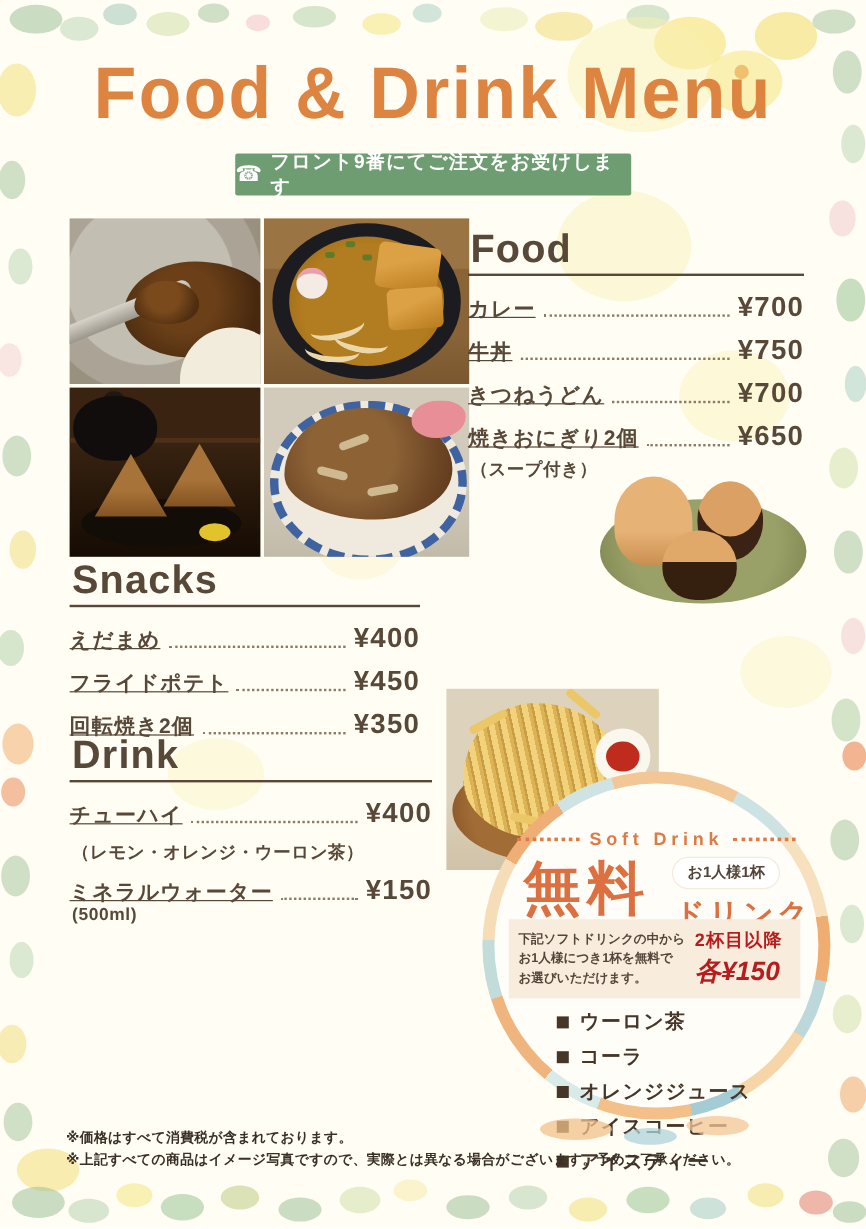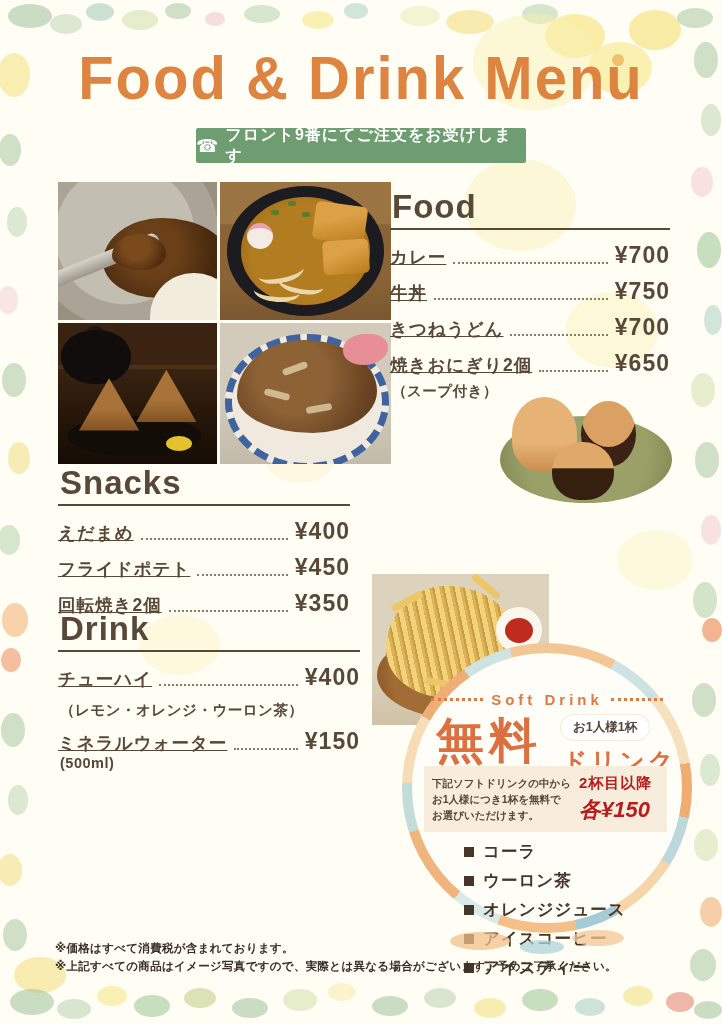--- a/index.html
+++ b/index.html
@@ -380,25 +380,25 @@
           <div>お選びいただけます。</div>
         </div>
         <div class="sd-desc-right">
           <div class="sd-refill-label">2杯目以降</div>
           <div class="sd-refill-price">各¥150</div>
         </div>
       </div>
       <div class="sd-opts">
         <div class="opt-row">
           <span class="opt-bullet"></span>
-          <span class="opt-label">コーラ</span>
+          <span class="opt-label">ウーロン茶</span>
         </div>
         <div class="opt-row">
           <span class="opt-bullet"></span>
-          <span class="opt-label">ウーロン茶</span>
+          <span class="opt-label">コーラ</span>
         </div>
         <div class="opt-row">
           <span class="opt-bullet"></span>
           <span class="opt-label">オレンジジュース</span>
         </div>
         <div class="opt-row">
           <span class="opt-bullet"></span>
           <span class="opt-label">アイスコーヒー</span>
         </div>
         <div class="opt-row">

